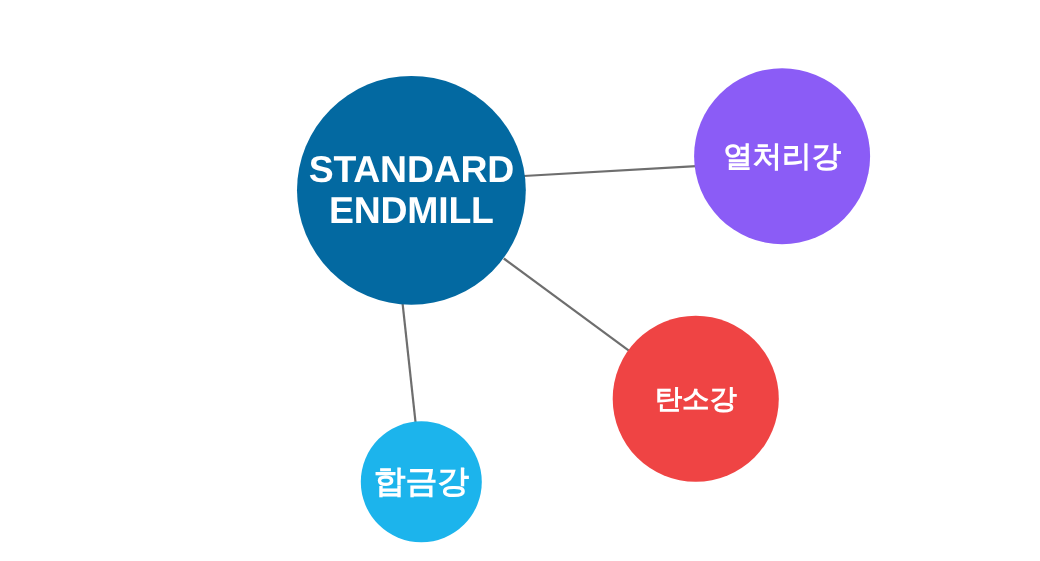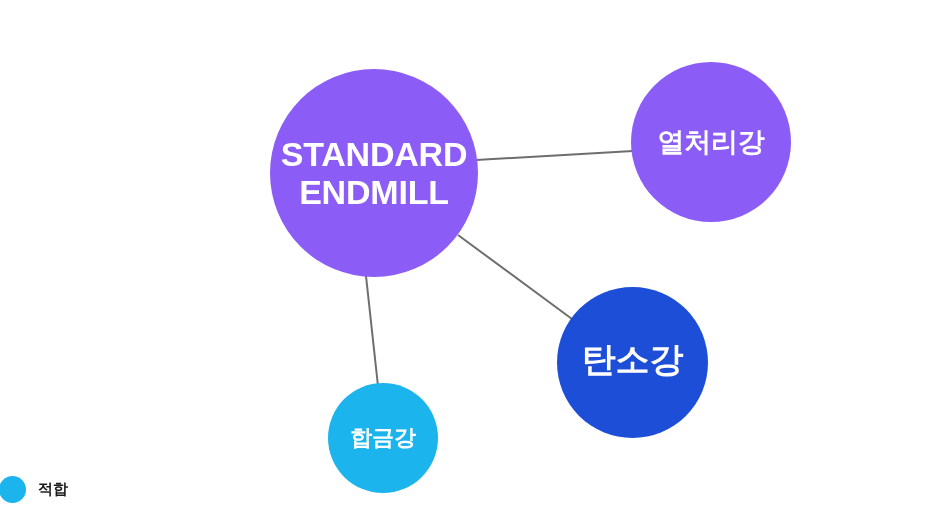--- a/index.html
+++ b/index.html
@@ -47,48 +47,47 @@
     display: block;
     padding: 0 4px;
     white-space: pre-line;
     letter-spacing: -0.2px;
   }
   #node-center {
     width: 208px;
     height: 208px;
     left: 270px;
     top: 69px;
-    background: #8b5cf6;
+    background: #0369a1;
     font-size: 34px;
     letter-spacing: -0.5px;
   }
   #node-heat-treated-steel {
     width: 160px;
     height: 160px;
     left: 631px;
     top: 62px;
     background: #8b5cf6;
     font-size: 27px;
   }
   #node-carbon-steel {
     width: 151px;
     height: 151px;
     left: 557px;
     top: 287px;
-    background: #1d4ed8;
-    font-size: 34px;
-    font-family: Liberation Mono, monospace;
+    background: #ef4444;
+    font-size: 25px;
   }
   #node-alloy-steel {
     width: 110px;
     height: 110px;
     left: 328px;
     top: 383px;
     background: #1cb4ec;
-    font-size: 22px;
+    font-size: 29px;
   }
   #legend {
     position: absolute;
     left: -1px;
     top: 474px;
     display: flex;
     align-items: center;
     gap: 12px;
     height: 30px;
   }
@@ -127,18 +126,14 @@
   </div>
 
   <div class="node" id="node-carbon-steel">
     <span class="node-label">탄소강</span>
   </div>
 
   <div class="node" id="node-alloy-steel">
     <span class="node-label">합금강</span>
   </div>
 
-  <div id="legend">
-    <span class="legend-swatch"></span>
-    <span class="legend-label">적합</span>
-  </div>
 
 </div>
 
 </body></html>

